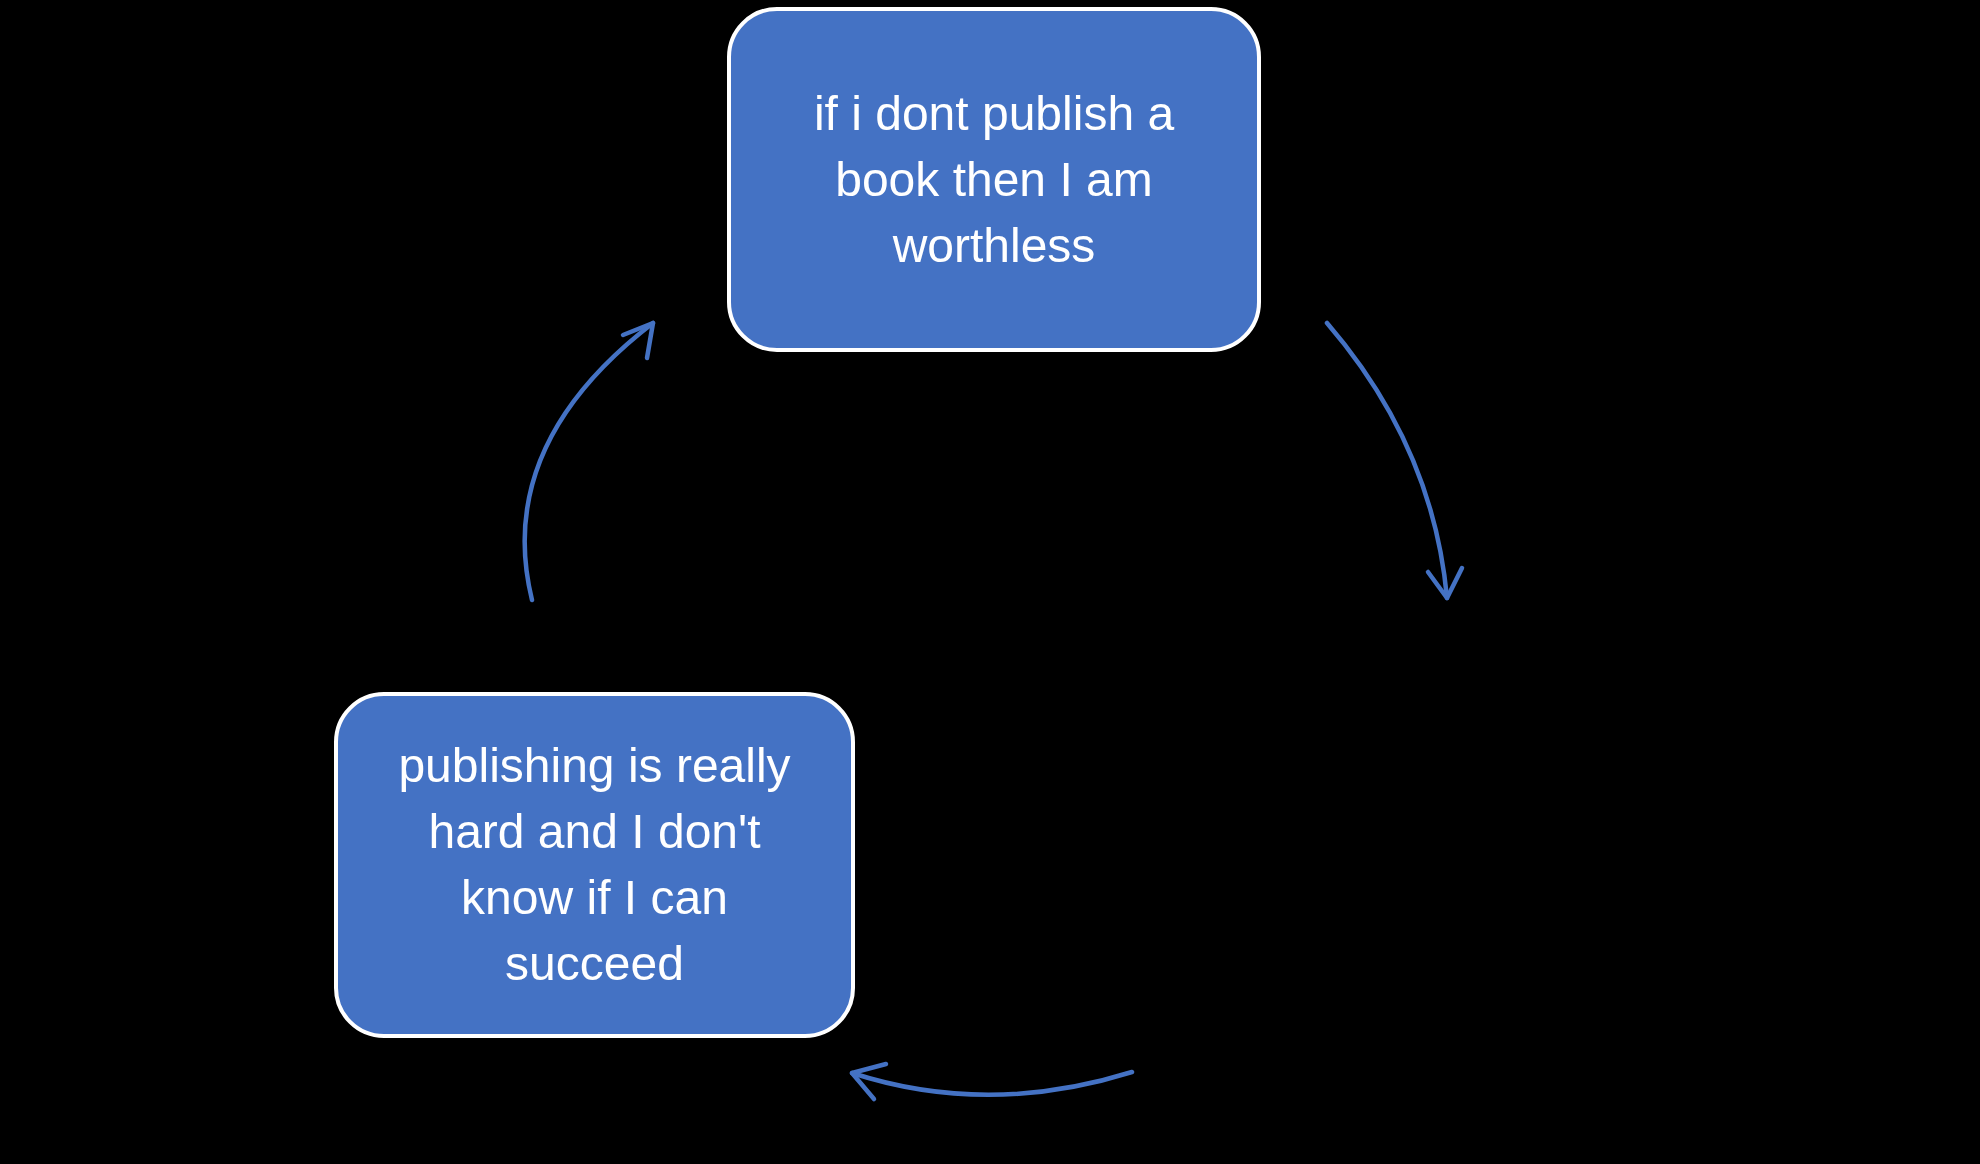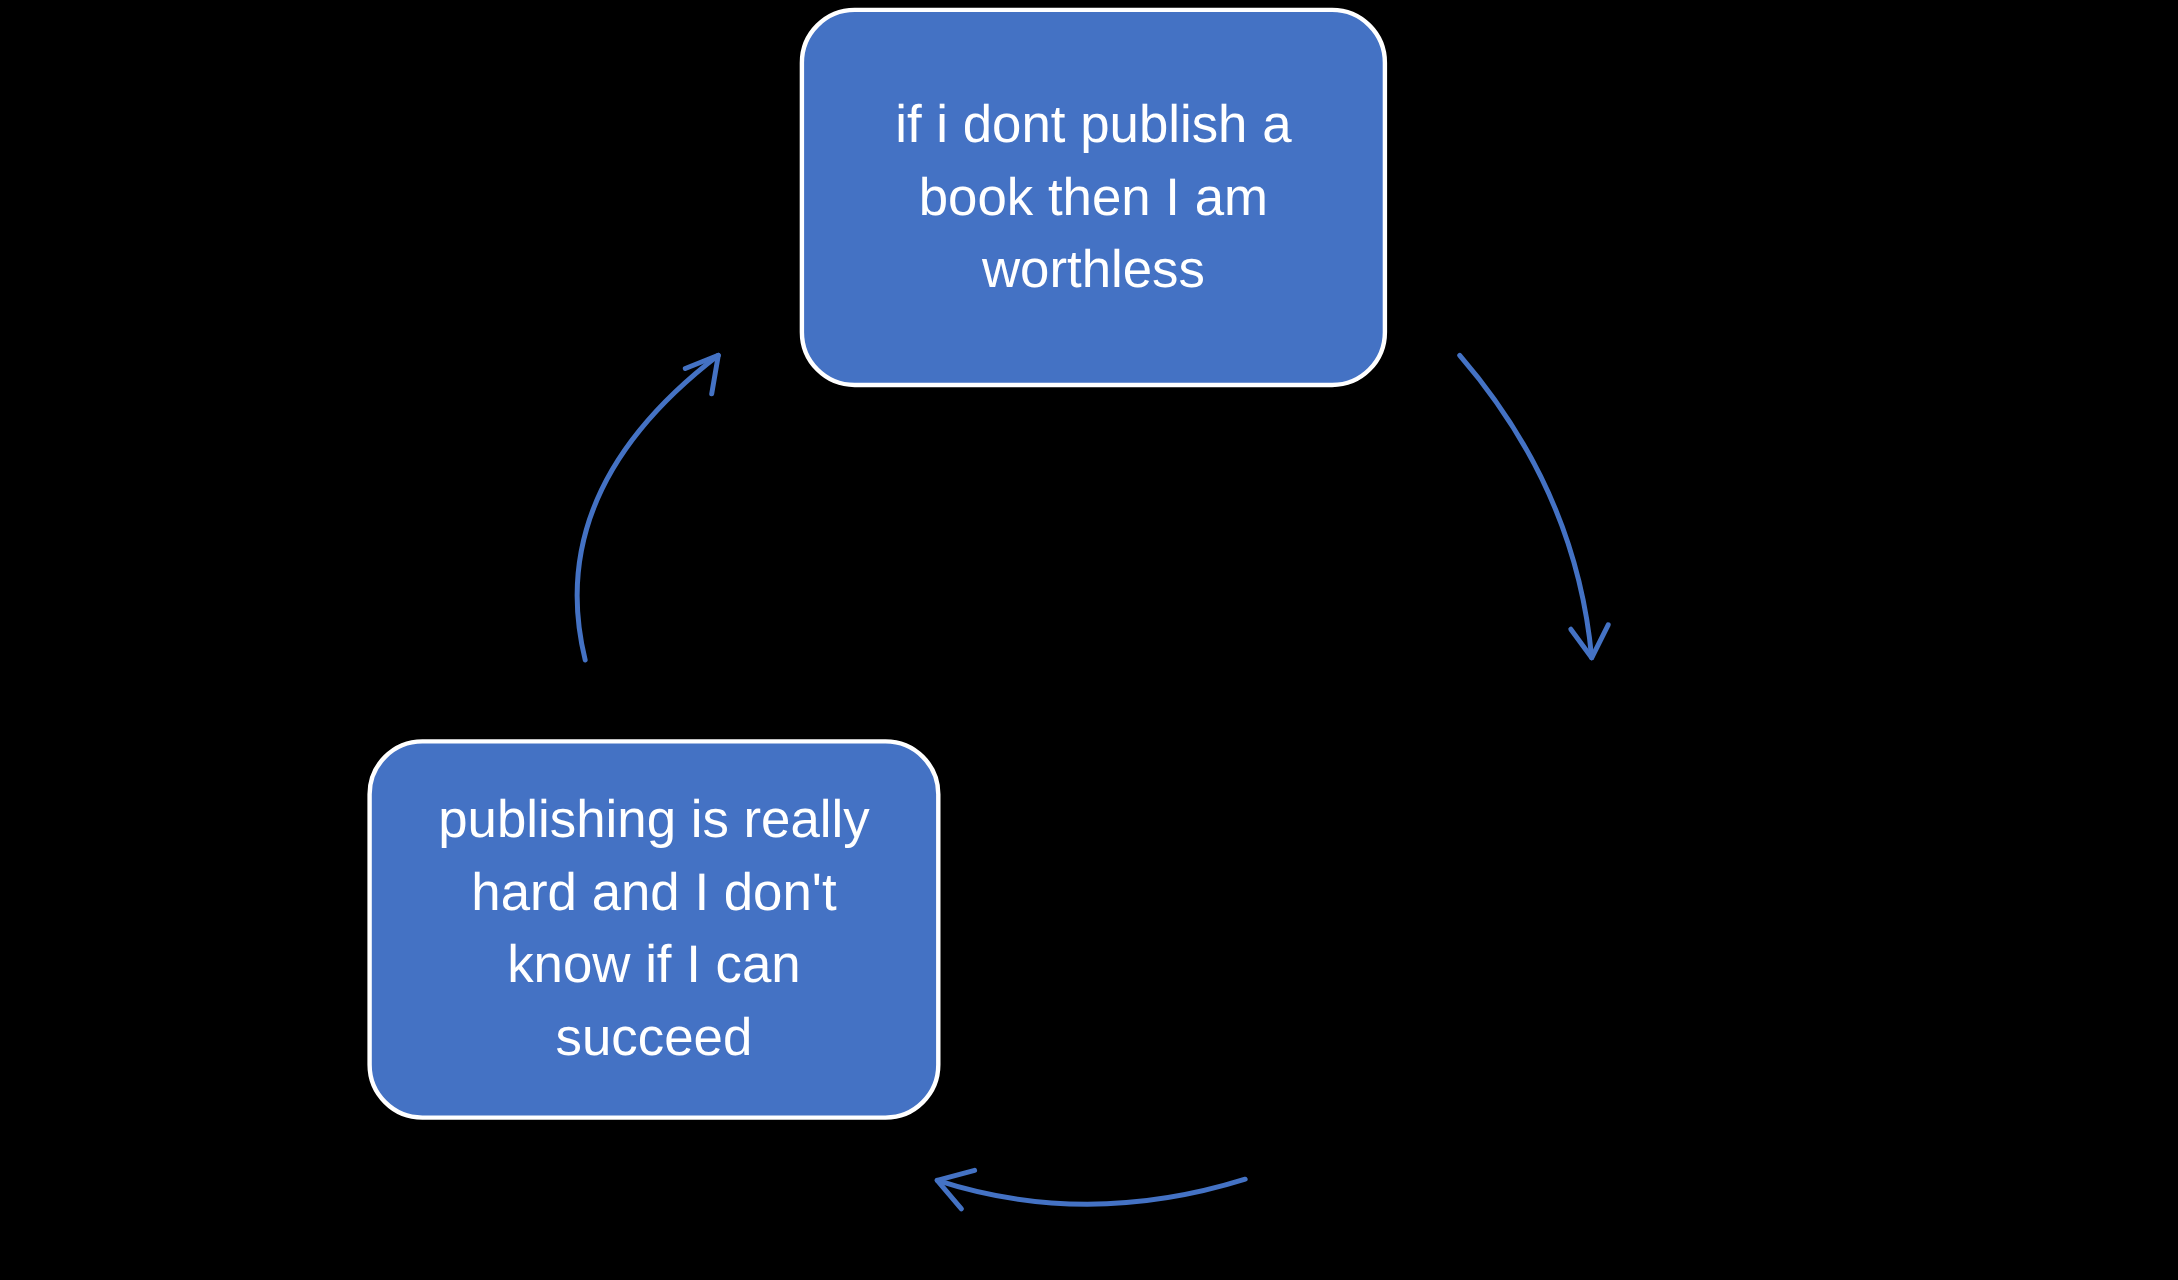--- a/index.html
+++ b/index.html
@@ -39,21 +39,21 @@
       display: flex;
       align-items: center;
       justify-content: center;
       text-align: center;
       white-space: pre-line;
       font-size: 48px;
       line-height: 66px;
       padding: 0 12px;
     }
     .node-top   { left: 727px;  top: 7px;   width: 534px; height: 345px; }
-    .node-left  { left: 334px;  top: 672px; width: 521px; height: 346px; }
+    .node-left  { left: 334px;  top: 692px; width: 521px; height: 346px; }
     .node-right { left: 1127px; top: 696px; width: 523px; height: 345px; }
   </style>
 </head>
 <body>
 
 <div class="canvas">
 
   <svg class="arrows" width="1980" height="1164" viewBox="0 0 1980 1164">
     <g>
       <path d="M1327 323 Q1433 446 1447 598"></path>

